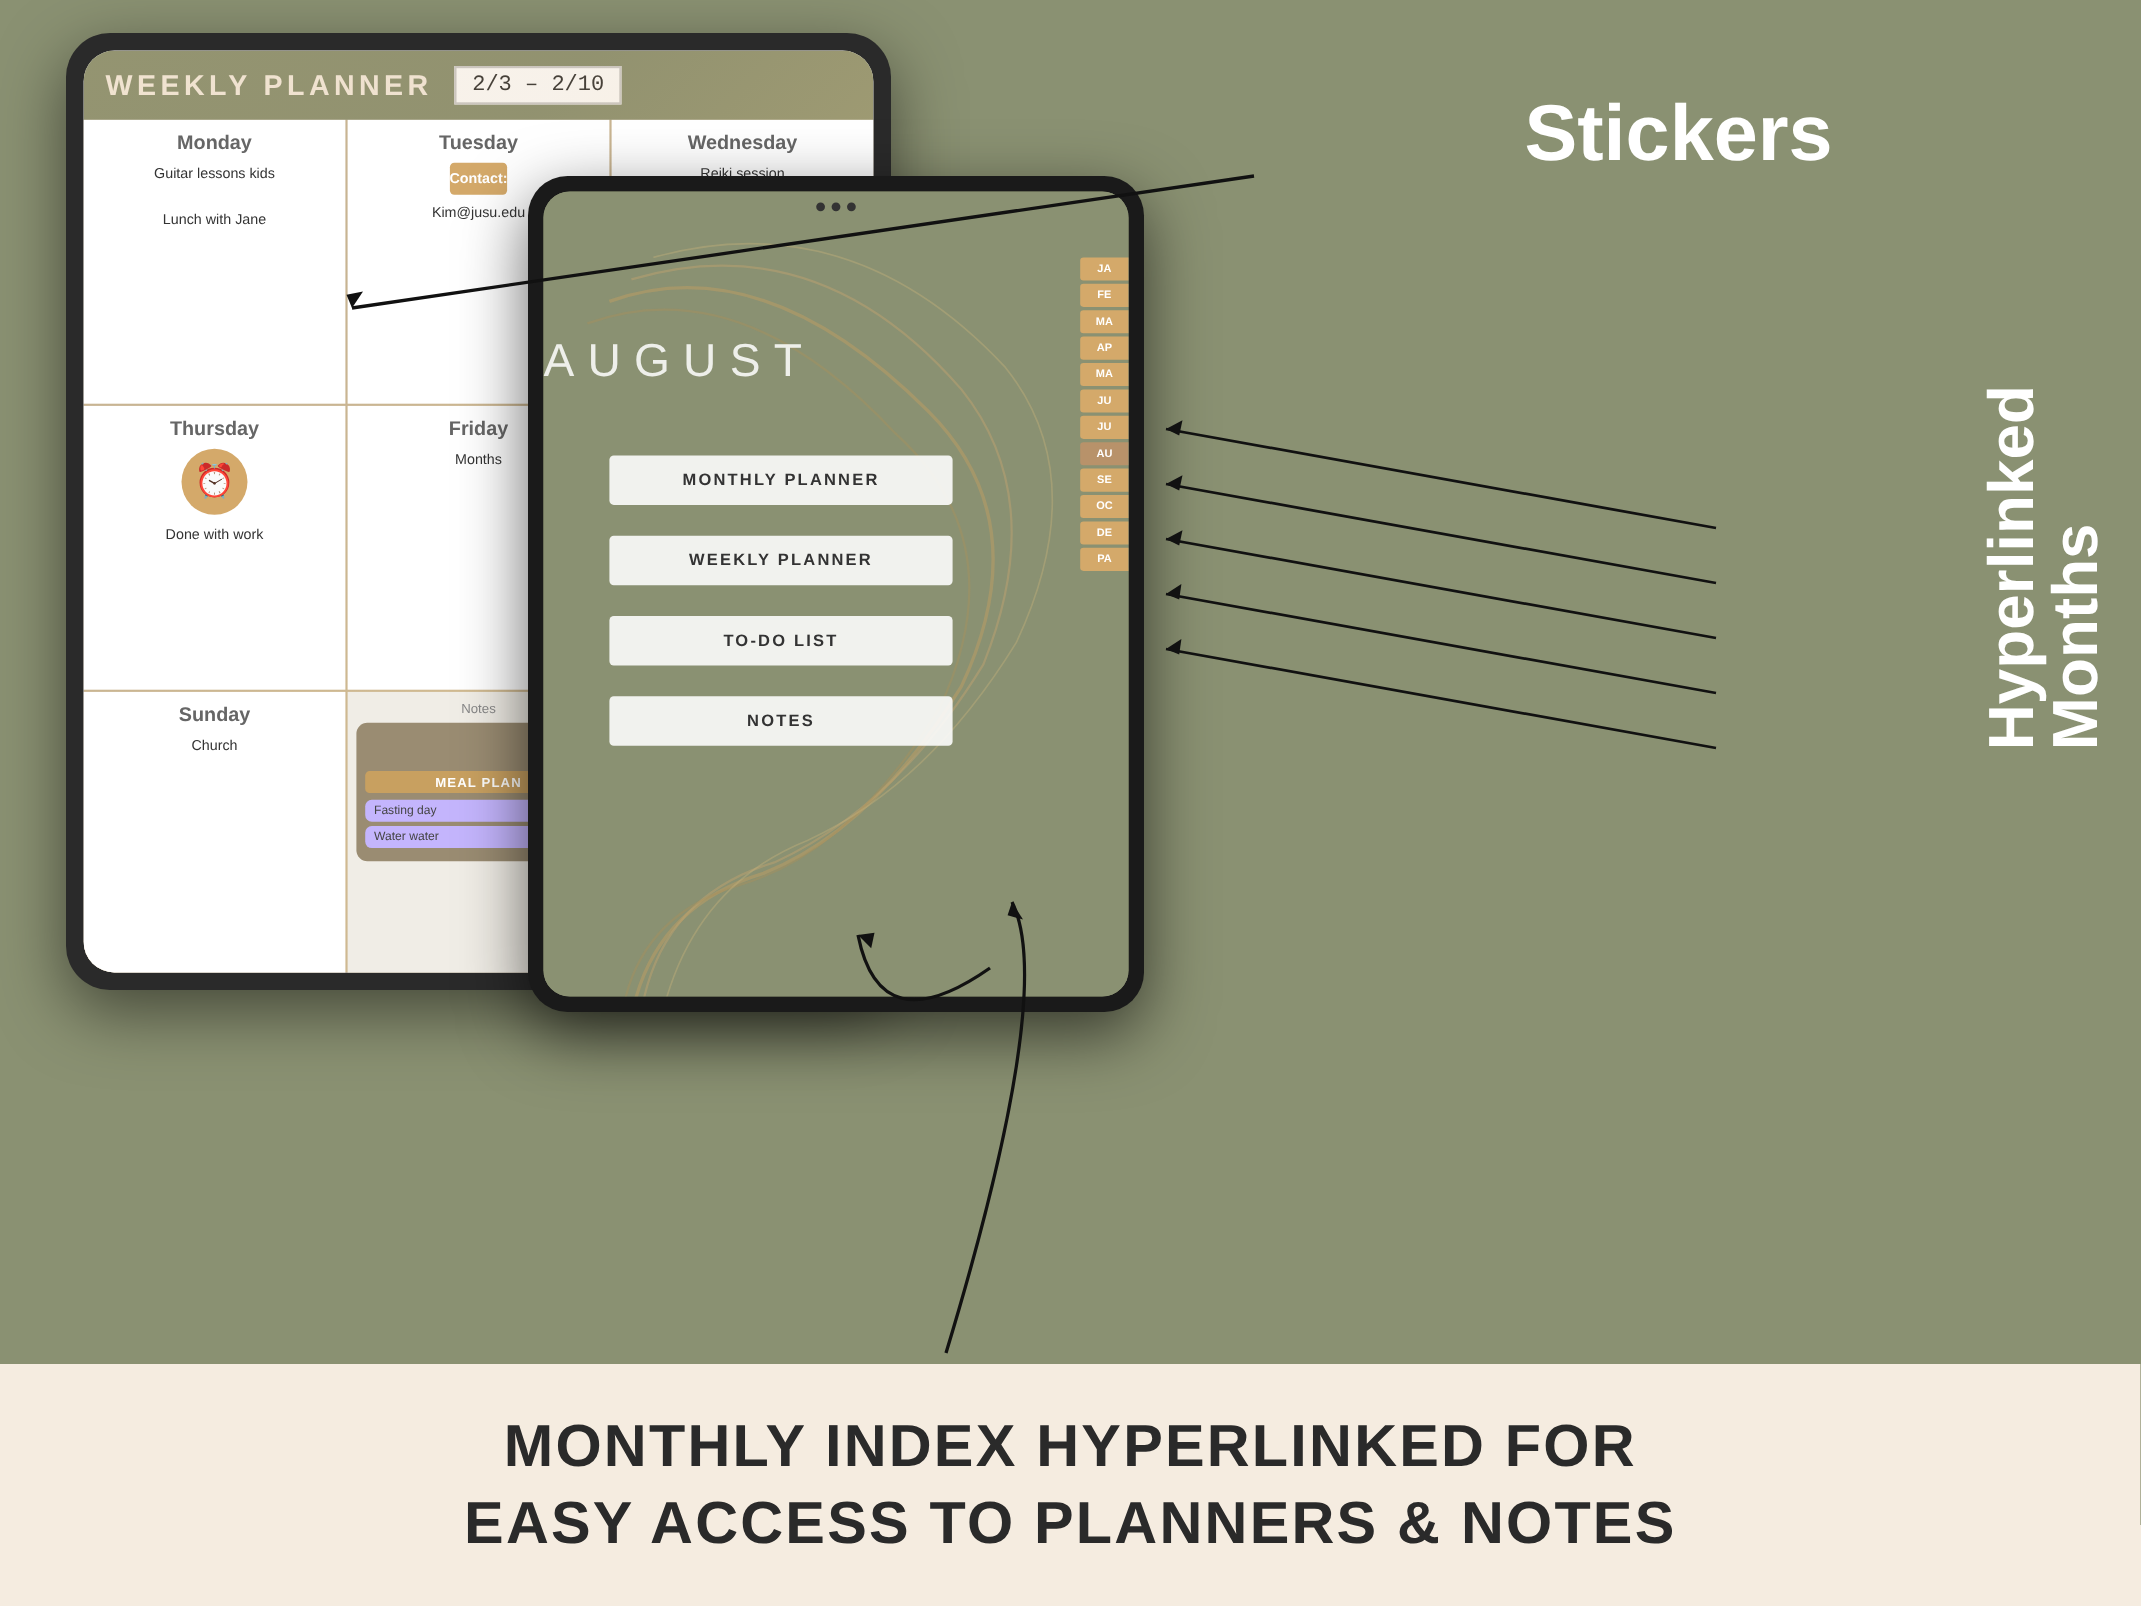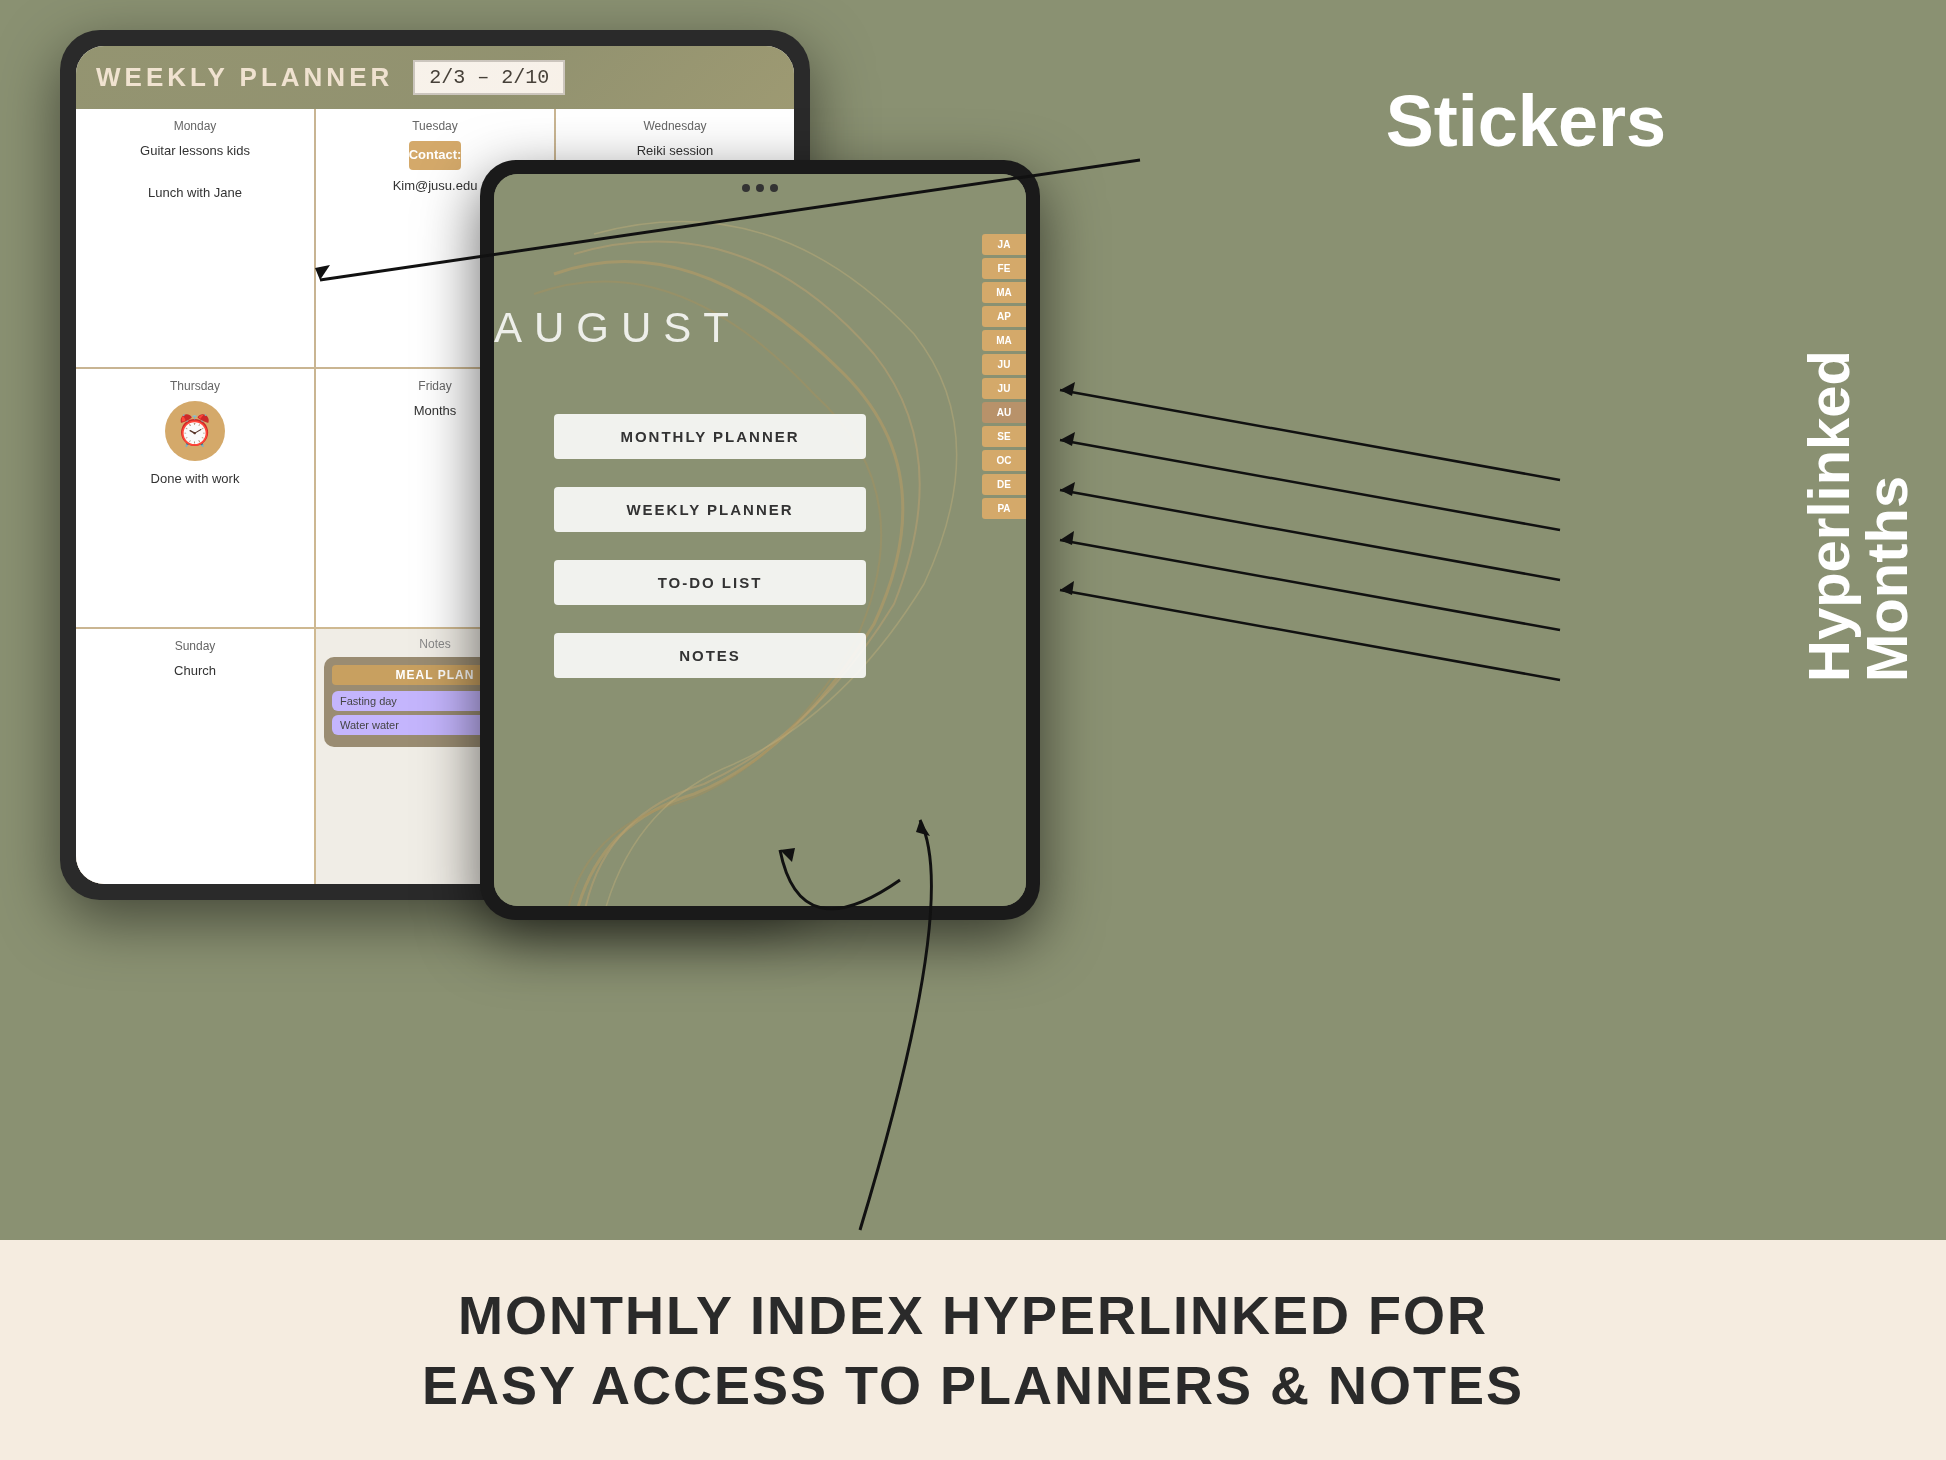--- a/index.html
+++ b/index.html
@@ -126,25 +126,25 @@
     }
 
     .planner-cell {
       background: #fff;
       padding: 10px;
       display: flex;
       flex-direction: column;
       position: relative;
     }
     .cell-day {
-      font-size: 12px;
+      font-size: 18px;
       color: #666;
       text-align: center;
       margin-bottom: 8px;
-      font-weight: 400;
+      font-weight: 700;
     }
     .cell-content {
       font-size: 13px;
       color: #333;
       line-height: 1.6;
       text-align: center;
     }
 
     
     .sticker-contact {
@@ -192,20 +192,21 @@
     .meal-plan-title {
       background: #c8a060;
       color: white;
       font-size: 12px;
       font-weight: bold;
       text-align: center;
       padding: 3px;
       border-radius: 4px;
       margin-bottom: 6px;
       letter-spacing: 1px;
+      margin-top: 36px;
     }
     .meal-plan-item {
       background: #c4b5fd;
       border-radius: 6px;
       padding: 4px 8px;
       margin-bottom: 4px;
       font-size: 11px;
       color: #444;
     }
 

